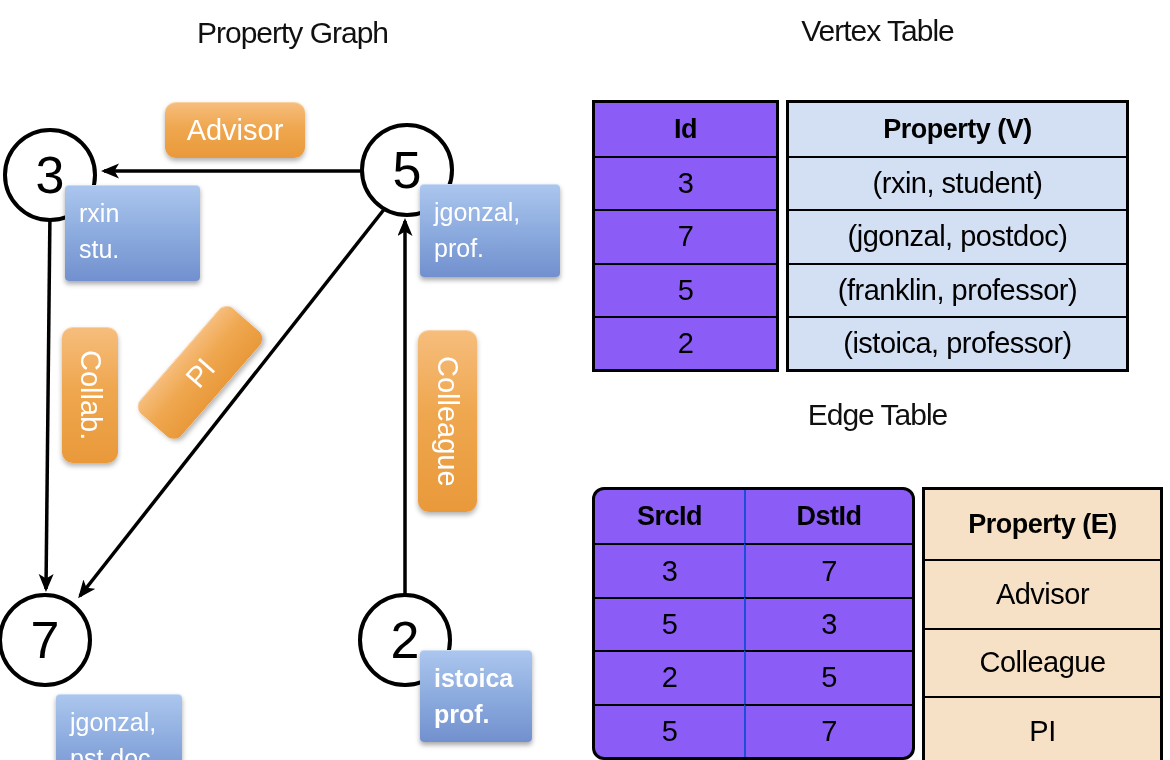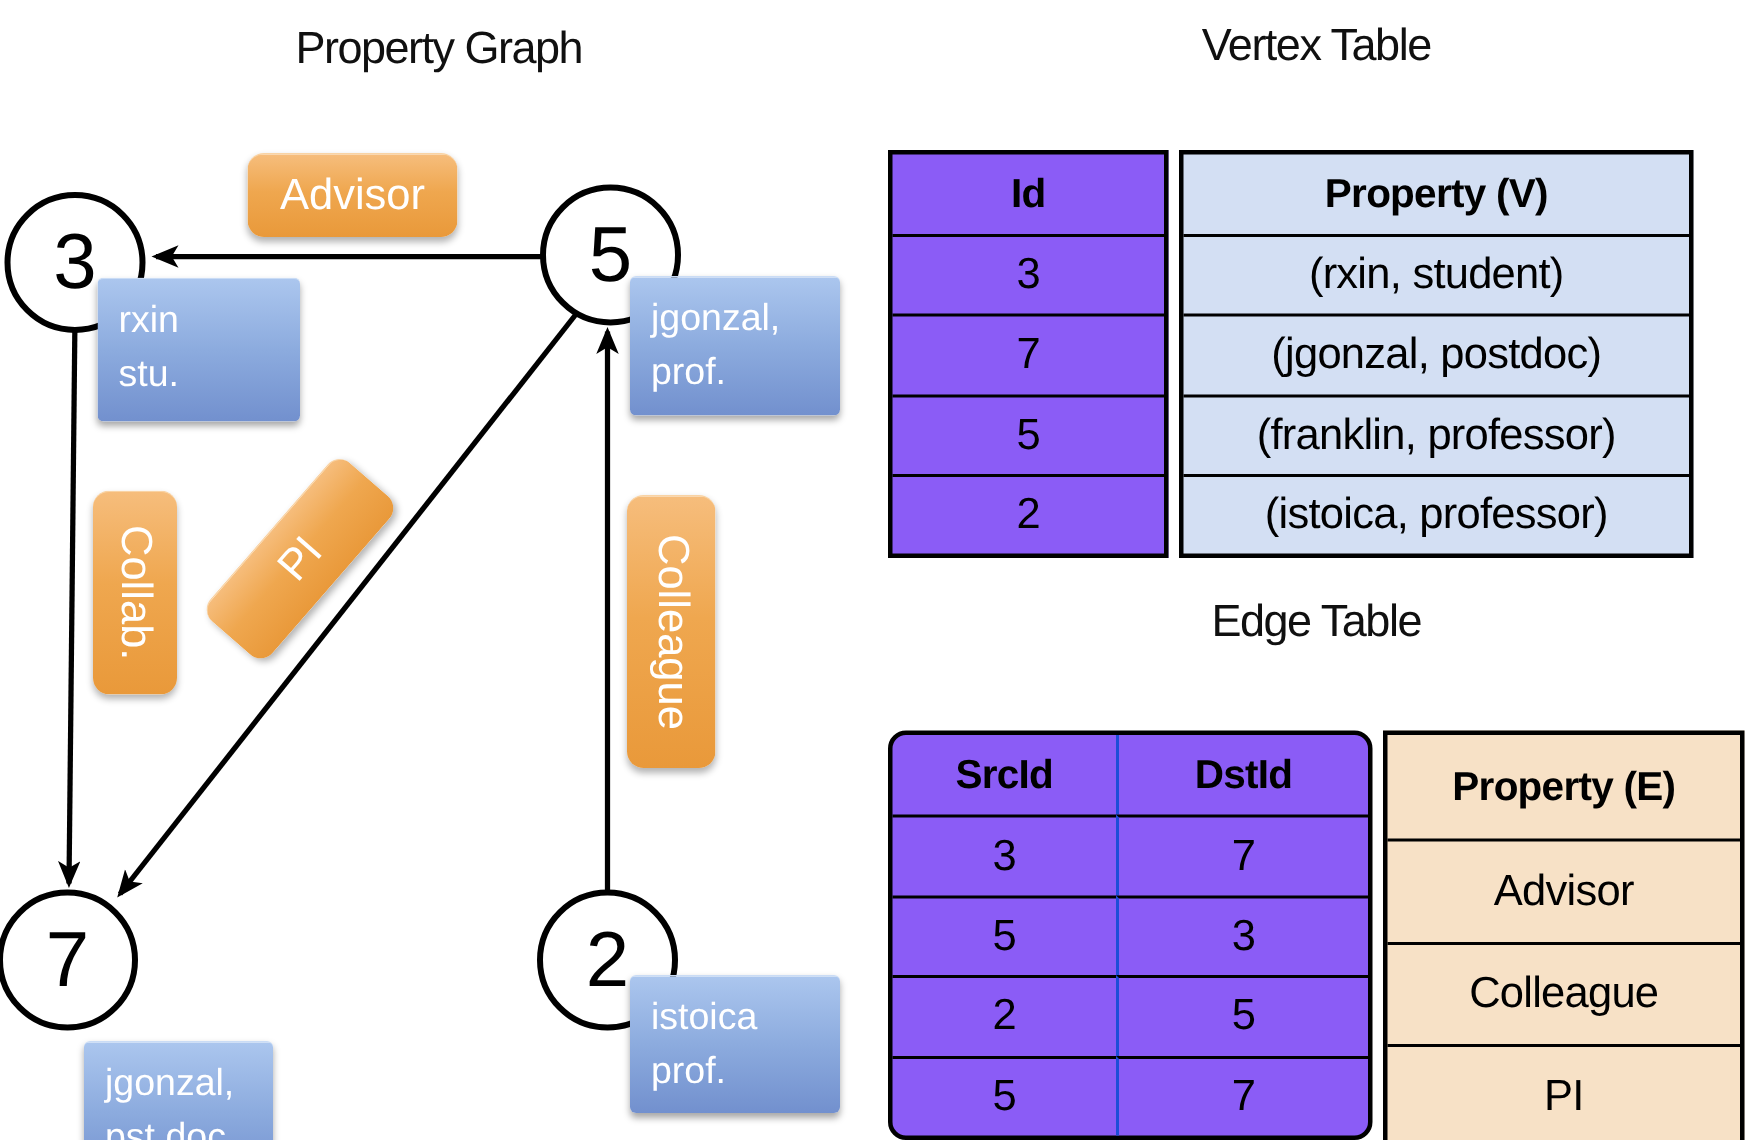--- a/index.html
+++ b/index.html
@@ -99,21 +99,21 @@
     <div>stu.</div>
   </div>
   <div class="vprop" style="left:420px;top:184px;width:140px;height:93px;">
     <div>jgonzal,</div>
     <div>prof.</div>
   </div>
   <div class="vprop" style="left:56px;top:650px;width:126px;height:94px;margin-top:44px;">
     <div>jgonzal,</div>
     <div>pst.doc.</div>
   </div>
-  <div class="vprop" style="left:420px;top:650px;width:140px;height:92px;">
+  <div class="vprop" style="left:420px;top:650px;width:112px;height:92px;font-weight:bold;">
     <div>istoica</div>
     <div>prof.</div>
   </div>
 
   <div class="eprop" style="left:165px;top:102px;width:140px;height:56px;">
     <span>Advisor</span>
   </div>
   <div class="eprop" style="left:62px;top:327px;width:56px;height:136px;">
     <span class="vtext">Collab.</span>
   </div>

